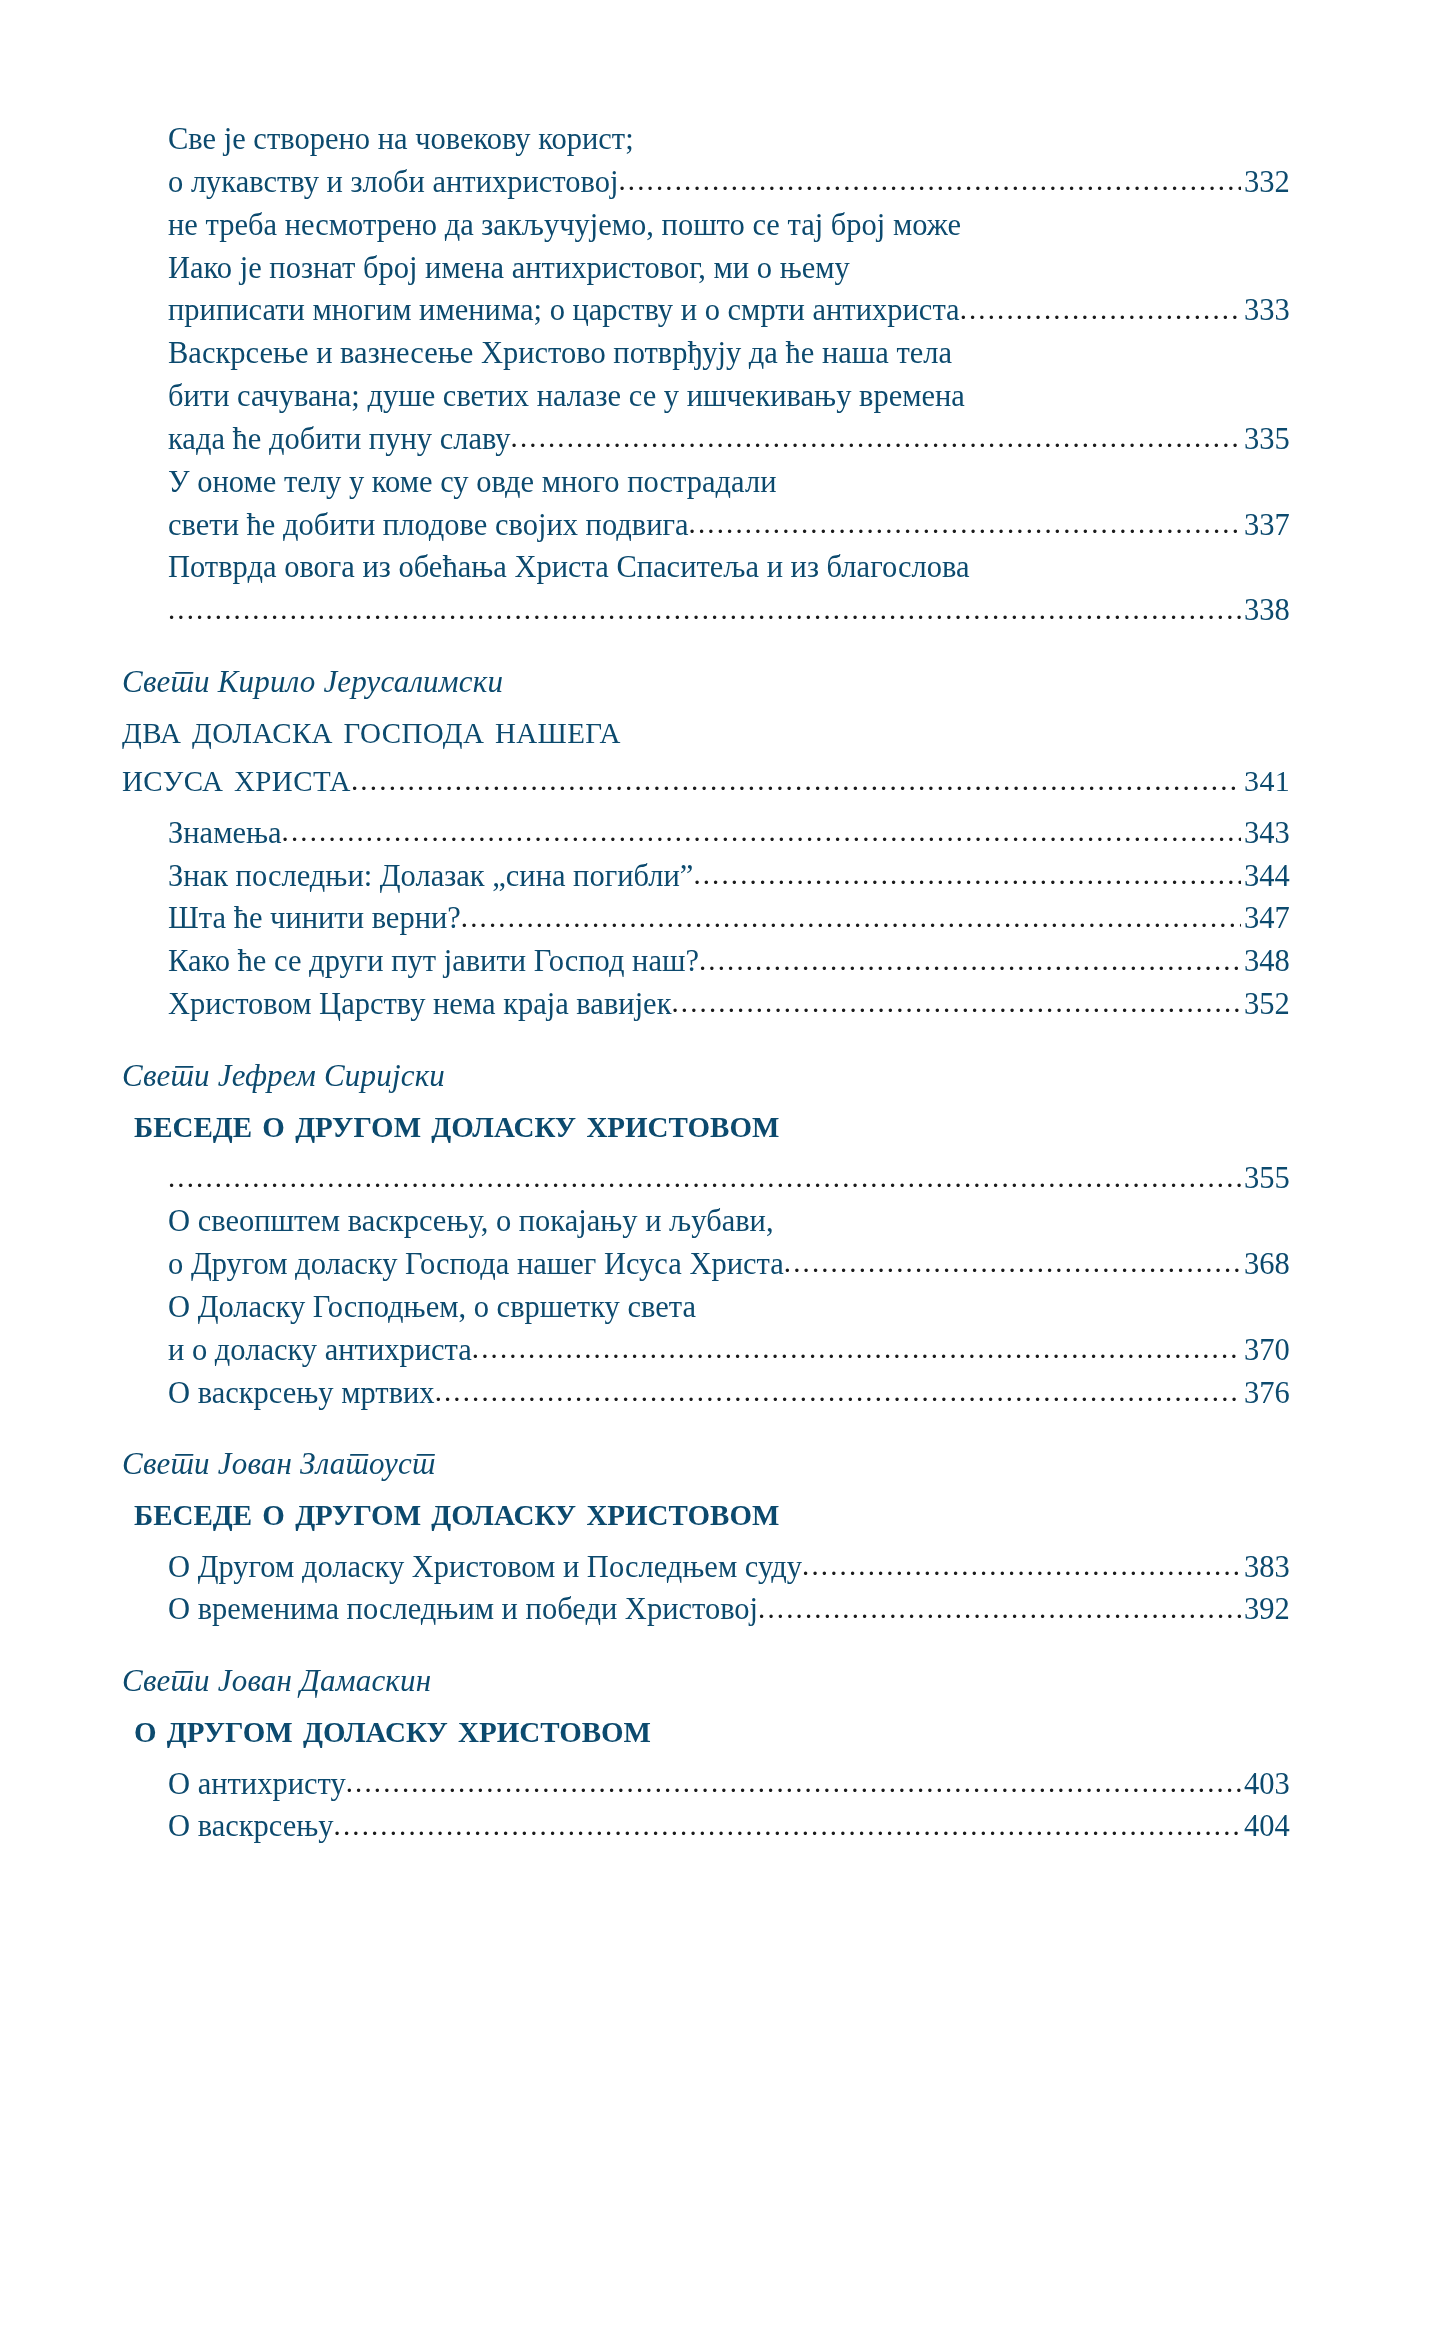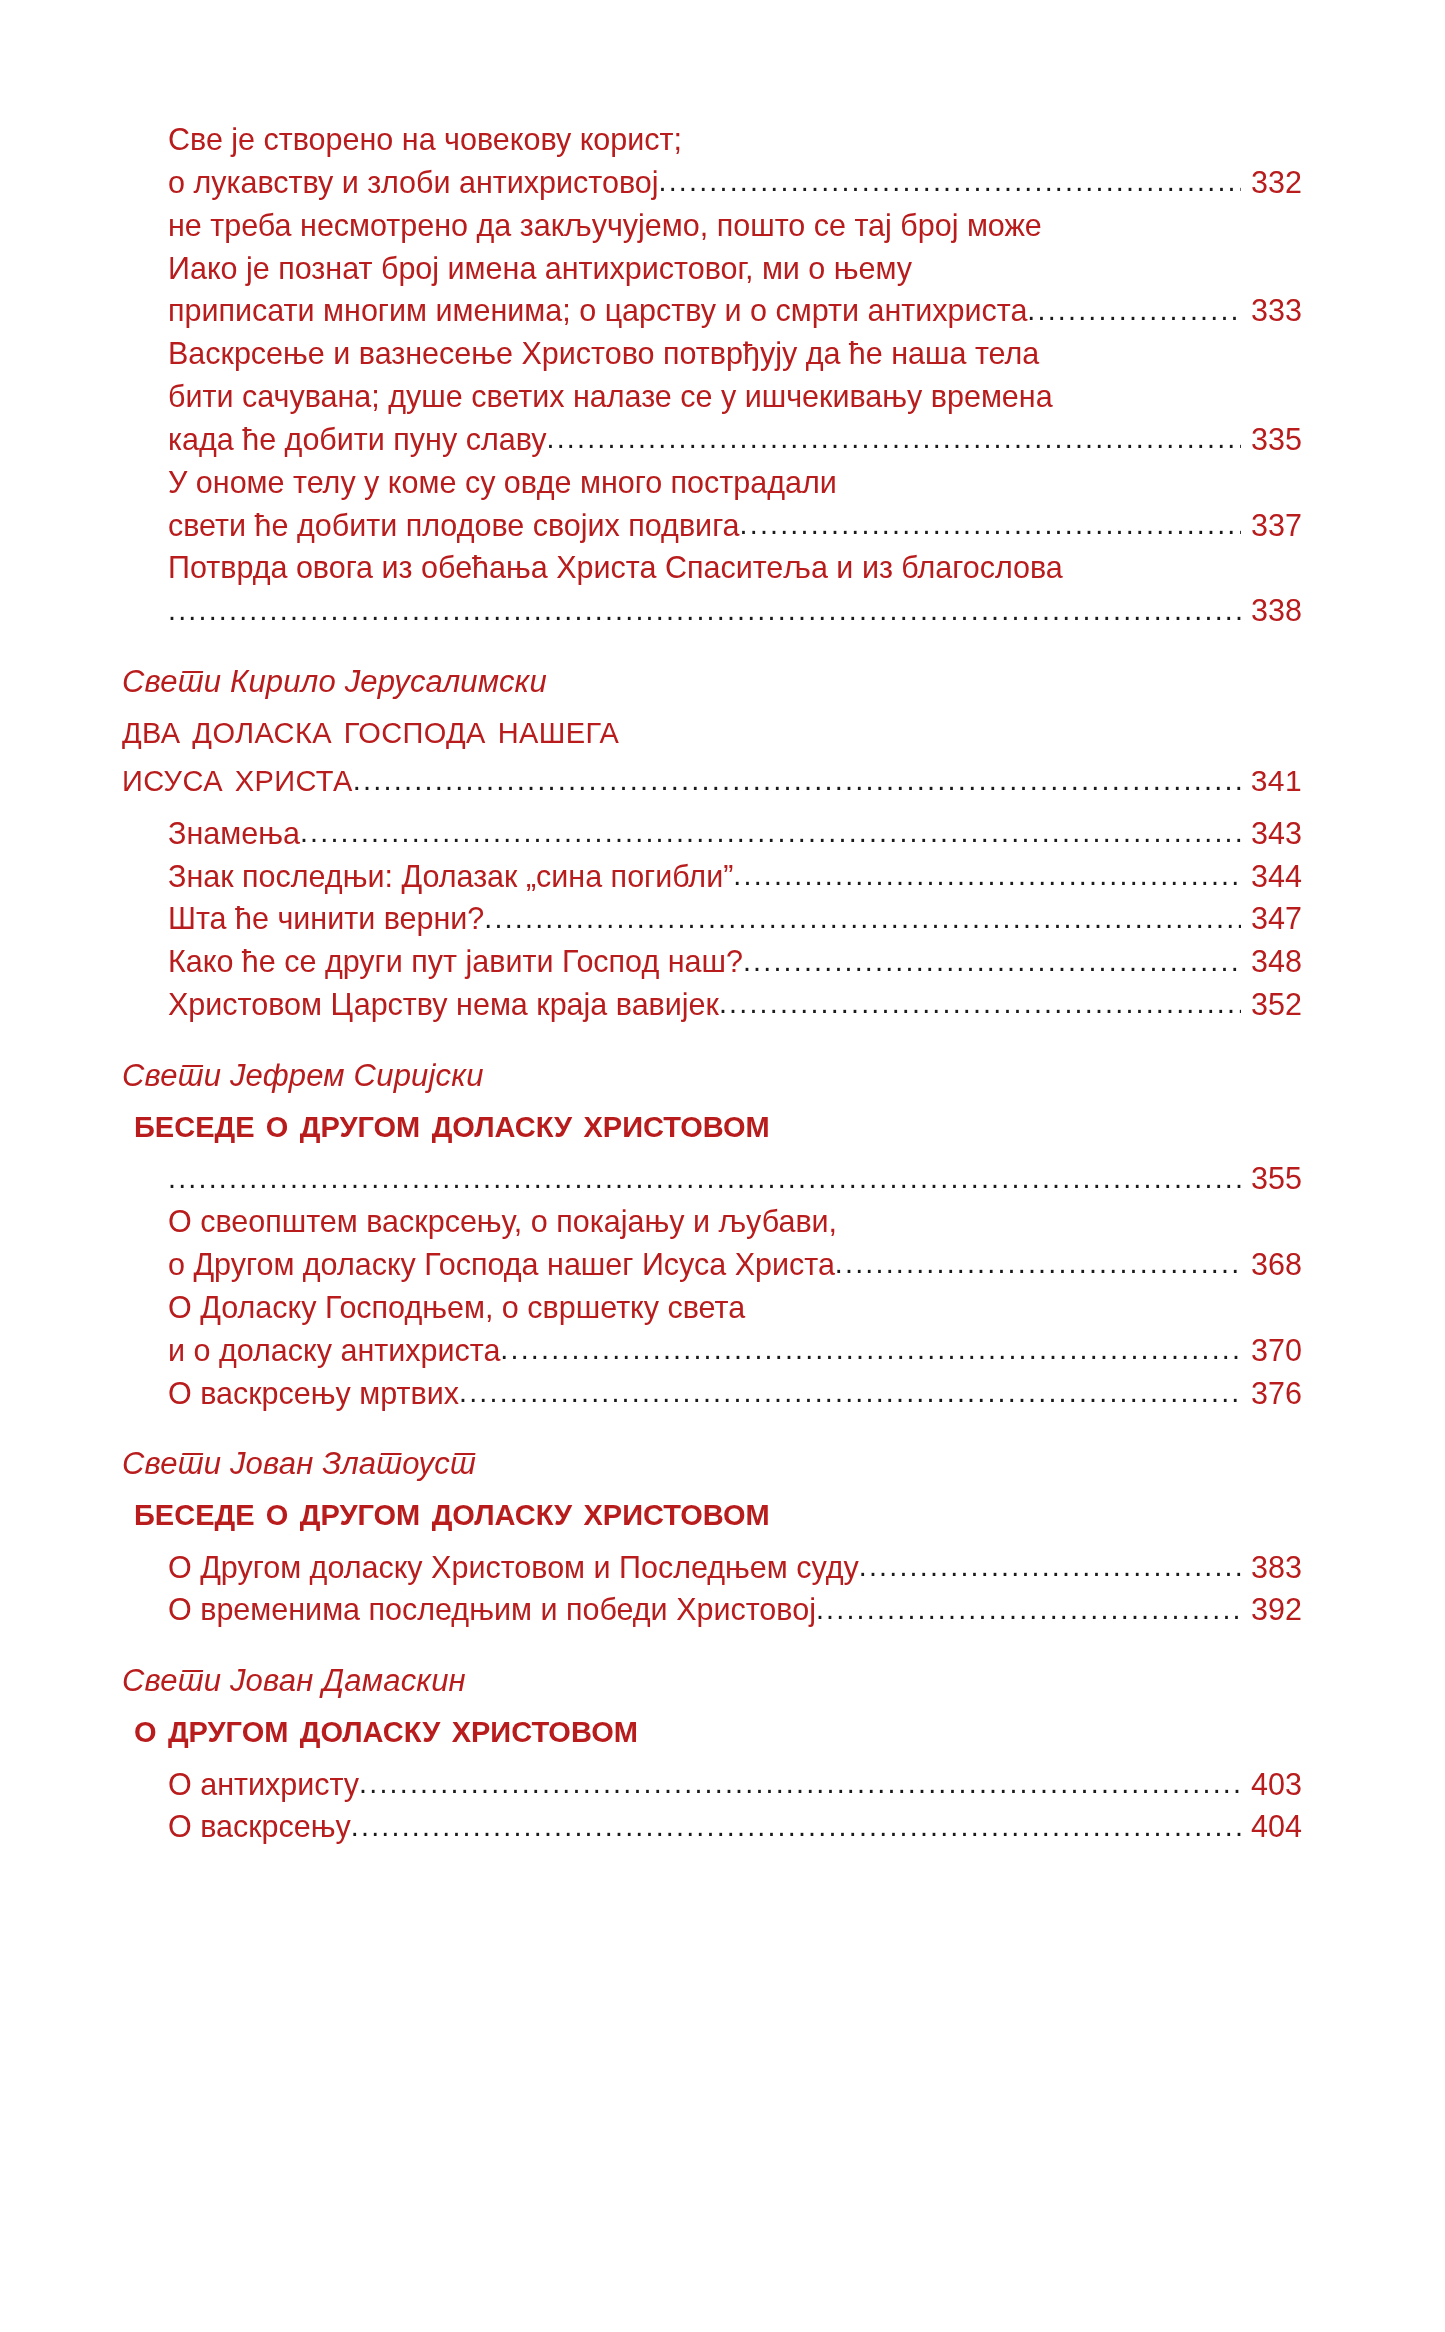--- a/index.html
+++ b/index.html
@@ -8,22 +8,22 @@
     padding: 0;
     background: #ffffff;
   }
   .page {
     position: relative;
     width: 1445px;
     height: 2332px;
     background: #ffffff;
     margin: 0 auto;
     overflow: hidden;
-    font-family: Liberation Sans, sans-serif;
-    color: #b91c1c;
+    font-family: Liberation Serif, serif;
+    color: #0c4a6e;
   }
   .toc {
     position: absolute;
     left: 122px;
     top: 118px;
     width: 1180px;
   }
 
   
   .entry {
@@ -44,21 +44,21 @@
     font-size: 0.94em;
     position: relative;
     top: -0.06em;
     color: #1a1a1a;
   }
   .entry .leader::after {
     content: "........................................................................................................................................................................................";
   }
   .entry .pageno {
     flex: 0 0 auto;
-    text-align: right;
+    text-align: left;
     padding-left: 3px;
     font-variant-numeric: lining-nums;
   }
   .entry.no-leader .leader::after { content: ""; }
 
   
   .sub {
     margin-left: 46px;
     font-size: 30.5px;
   }

